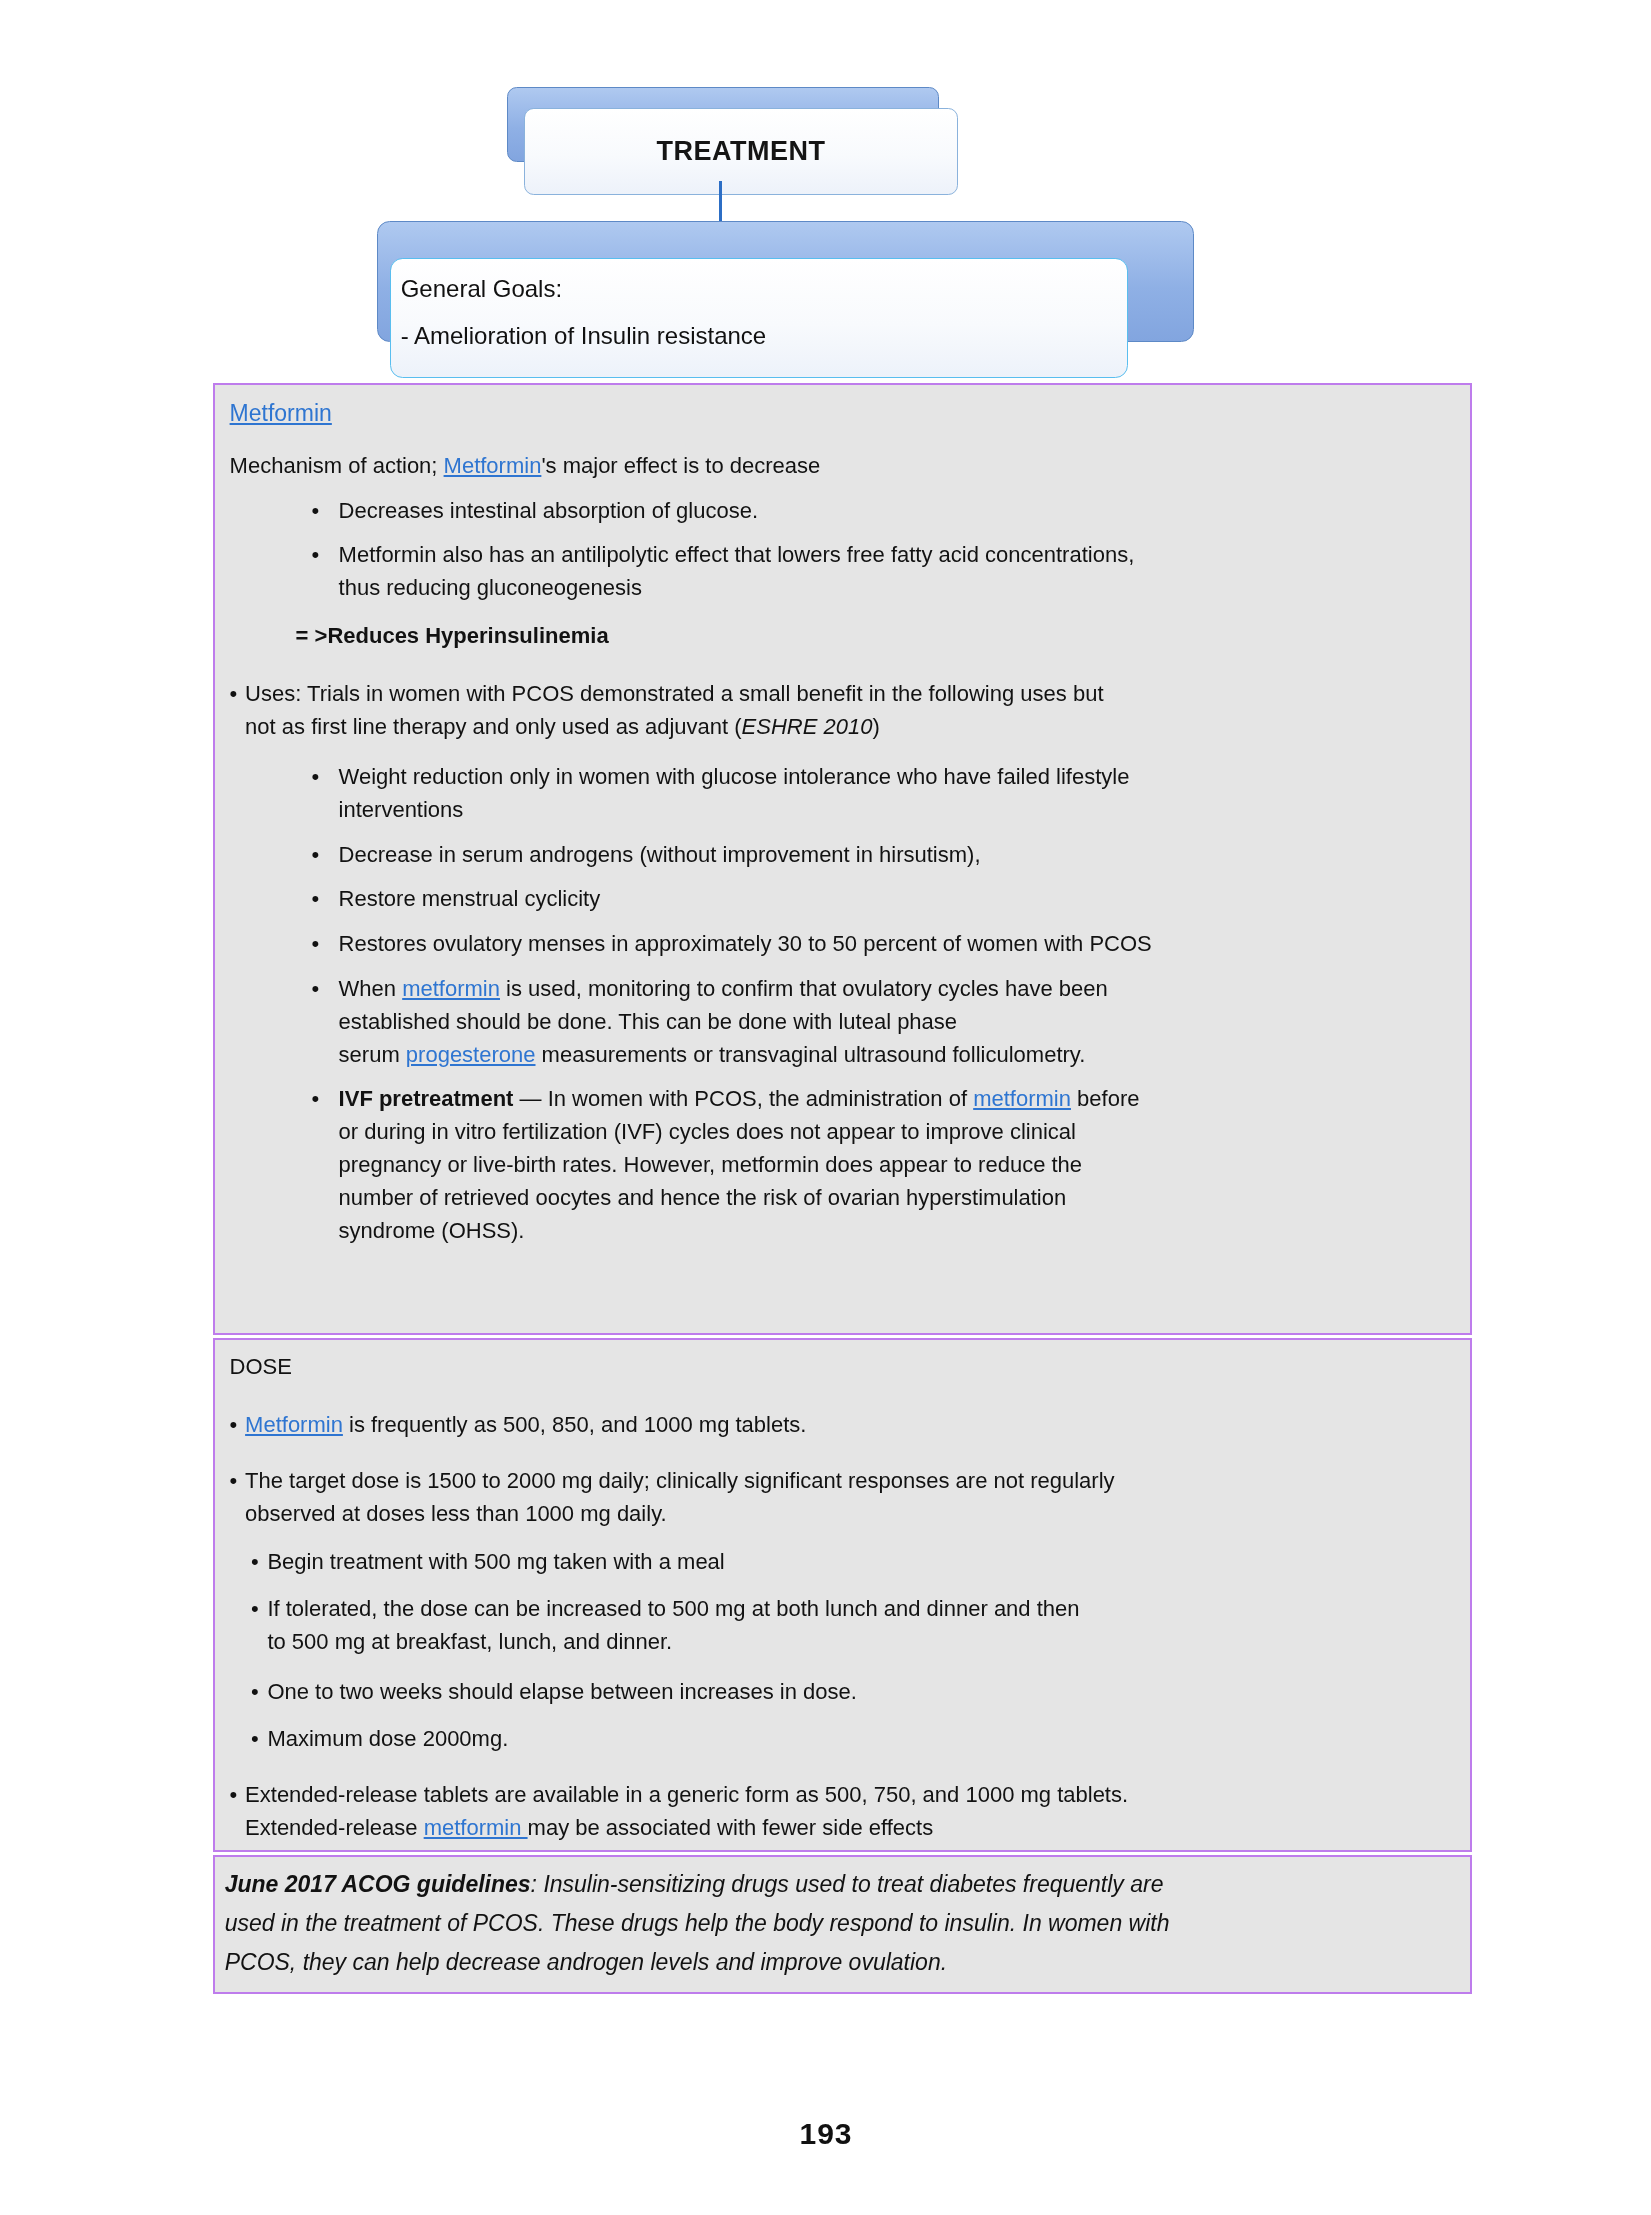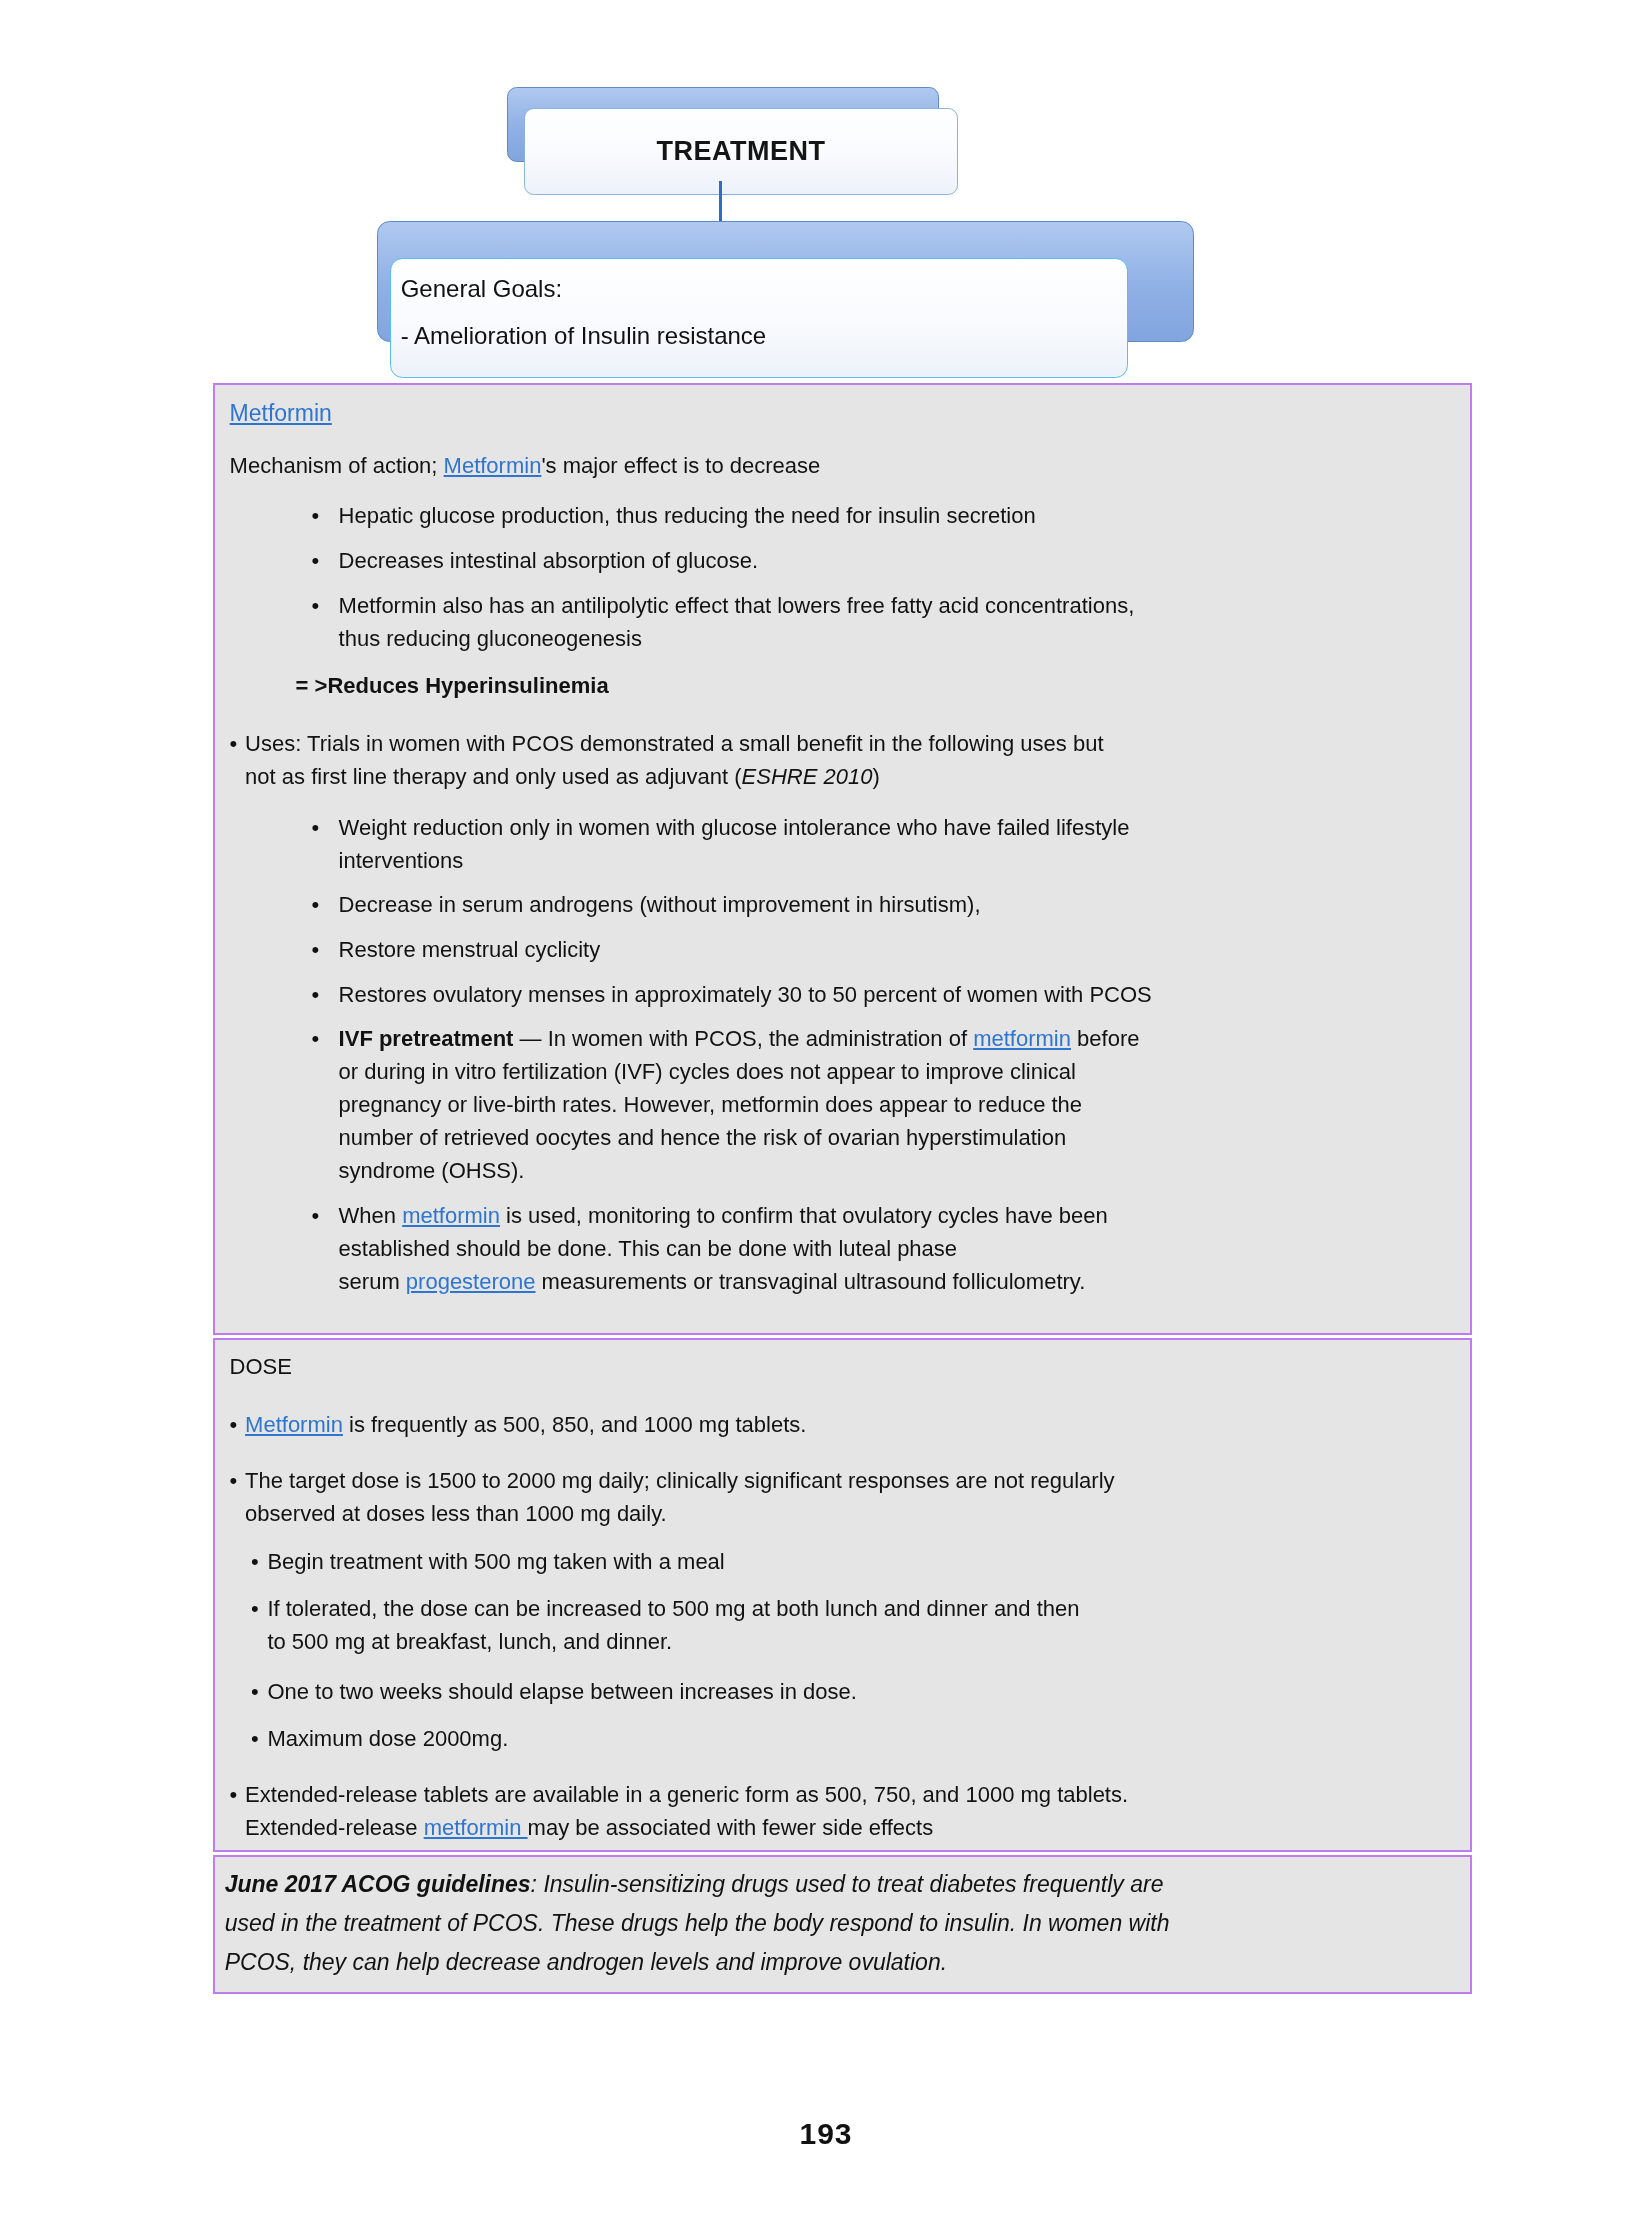--- a/index.html
+++ b/index.html
@@ -79,40 +79,39 @@
 
   <div class="node-back g-back"></div>
   <div class="node-front g-front">
     <div>General Goals:</div>
     <div class="g-line2">- Amelioration of Insulin resistance</div>
   </div>
 
   <section class="pbox box1">
     <div class="blk heading-lg"><span class="seg-link">Metformin</span></div>
     <div class="blk mt20"><span class="seg-plain">Mechanism of action; </span><span class="seg-link">Metformin</span><span class="seg-plain">'s major effect is to decrease</span></div>
-    <div class="blk li b2 mt18"><span class="seg-plain">Hepatic glucose production, thus reducing the need for insulin secretion</span></div>
     <div class="blk li b2 mt12"><span class="seg-plain">Decreases intestinal absorption of glucose.</span></div>
     <div class="blk li b2 mt12"><span class="seg-plain">Metformin also has an antilipolytic effect that lowers free fatty acid concentrations,
 thus reducing gluconeogenesis</span></div>
     <div class="blk reduces mt15"><span class="seg-bold">= &gt;Reduces Hyperinsulinemia</span></div>
     <div class="blk li b1 mt26"><span class="seg-plain">Uses: Trials in women with PCOS demonstrated a small benefit in the following uses but
 not as first line therapy and only used as adjuvant (</span><span class="seg-italic">ESHRE 2010</span><span class="seg-plain">)</span></div>
     <div class="blk li b2 mt18"><span class="seg-plain">Weight reduction only in women with glucose intolerance who have failed lifestyle
 interventions</span></div>
     <div class="blk li b2 mt12"><span class="seg-plain">Decrease in serum androgens (without improvement in hirsutism),</span></div>
     <div class="blk li b2 mt12"><span class="seg-plain">Restore menstrual cyclicity</span></div>
     <div class="blk li b2 mt12"><span class="seg-plain">Restores ovulatory menses in approximately 30 to 50 percent of women with PCOS</span></div>
+    <div class="blk li b2 mt12"><span class="seg-plain">When </span><span class="seg-link">metformin</span><span class="seg-plain"> is used, monitoring to confirm that ovulatory cycles have been
+established should be done. This can be done with luteal phase
+serum </span><span class="seg-link">progesterone</span><span class="seg-plain"> measurements or transvaginal ultrasound folliculometry.</span></div>
     <div class="blk li b2 mt12"><span class="seg-bold">IVF pretreatment</span><span class="seg-plain"> — In women with PCOS, the administration of </span><span class="seg-link">metformin</span><span class="seg-plain"> before
 or during in vitro fertilization (IVF) cycles does not appear to improve clinical
 pregnancy or live-birth rates. However, metformin does appear to reduce the
 number of retrieved oocytes and hence the risk of ovarian hyperstimulation
 syndrome (OHSS).</span></div>
-    <div class="blk li b2 mt12"><span class="seg-plain">When </span><span class="seg-link">metformin</span><span class="seg-plain"> is used, monitoring to confirm that ovulatory cycles have been
-established should be done. This can be done with luteal phase
-serum </span><span class="seg-link">progesterone</span><span class="seg-plain"> measurements or transvaginal ultrasound folliculometry.</span></div>
   </section>
 
   <section class="pbox box2">
     <div class="blk"><span class="seg-plain">DOSE</span></div>
     <div class="blk li b1 mt26"><span class="seg-link">Metformin</span><span class="seg-plain"> is frequently as 500, 850, and 1000 mg tablets.</span></div>
     <div class="blk li b1 mt24"><span class="seg-plain">The target dose is 1500 to 2000 mg daily; clinically significant responses are not regularly
 observed at doses less than 1000 mg daily.</span></div>
     <div class="blk li b2 mt16"><span class="seg-plain">Begin treatment with 500 mg taken with a meal</span></div>
     <div class="blk li b2 mt14"><span class="seg-plain">If tolerated, the dose can be increased to 500 mg at both lunch and dinner and then
 to 500 mg at breakfast, lunch, and dinner.</span></div>

